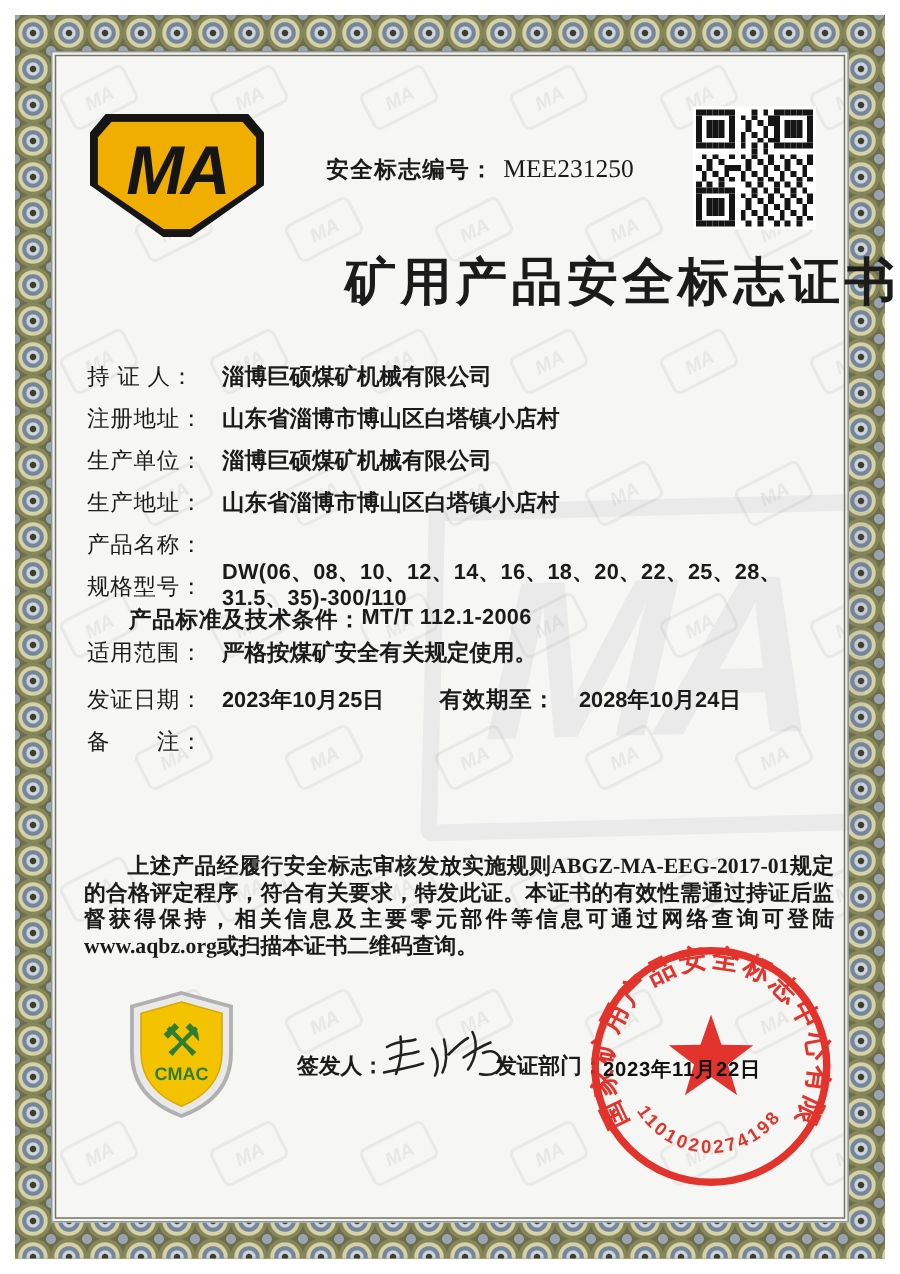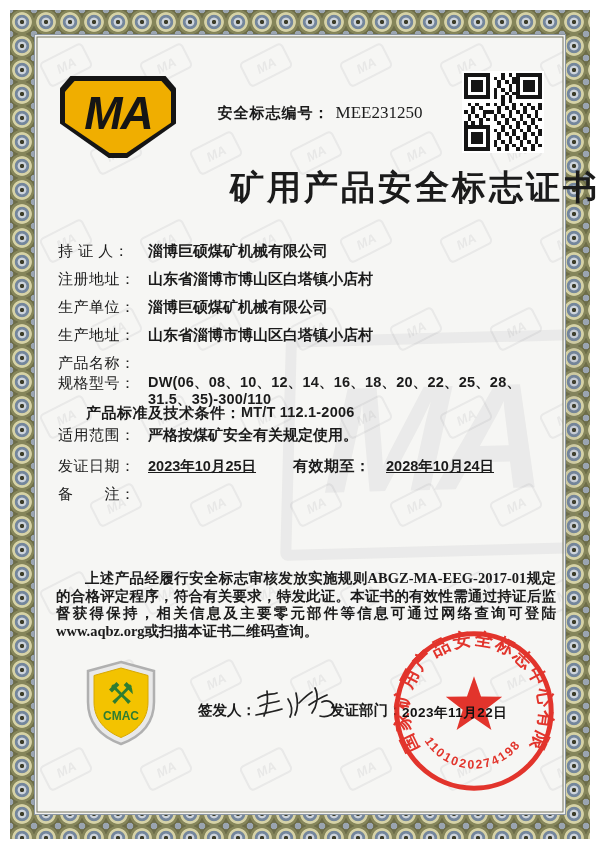--- a/index.html
+++ b/index.html
@@ -61,22 +61,22 @@
 
   .title{position:absolute;left:0;right:0;top:165px;text-align:right;
       font-family:"Liberation Serif",serif;font-weight:900;font-size:34px;letter-spacing:3px;}
 
   
   .row{position:absolute;left:58px;right:40px;display:flex;align-items:flex-start;}
   .row .lbl{width:90px;flex:none;font-weight:400;font-size:15px;letter-spacing:0.5px;}
   .row .lbl-wide{width:183px;flex:none;font-weight:700;font-size:15px;letter-spacing:0.5px;text-align:right;}
   .row .val{font-family:"Liberation Serif",serif;font-weight:600;font-size:15px;}
   .row .val-sans{font-weight:700;font-size:14.5px;line-height:17px;letter-spacing:0.2px;}
-  .row.model{}
-  .row .val-date{font-weight:700;font-size:14.5px;width:145px;flex:none;text-decoration:underline;}
+  .row.model{align-items:center;}
+  .row .val-date{font-weight:700;font-size:14.5px;width:145px;flex:none;}
   .row .lbl2{width:93px;flex:none;font-weight:700;font-size:15px;letter-spacing:0.5px;}
 
   .statement{position:absolute;left:56px;right:44px;top:570px;
       font-family:"Liberation Serif",serif;font-weight:600;font-size:14.5px;
       line-height:17.5px;text-indent:2em;text-align:justify;}
 
   
   .cmac{position:absolute;left:84px;top:660px;}
   .signer-lbl{position:absolute;left:198px;top:701px;font-weight:700;font-size:14.5px;}
   .signature{position:absolute;left:252px;top:682px;}

